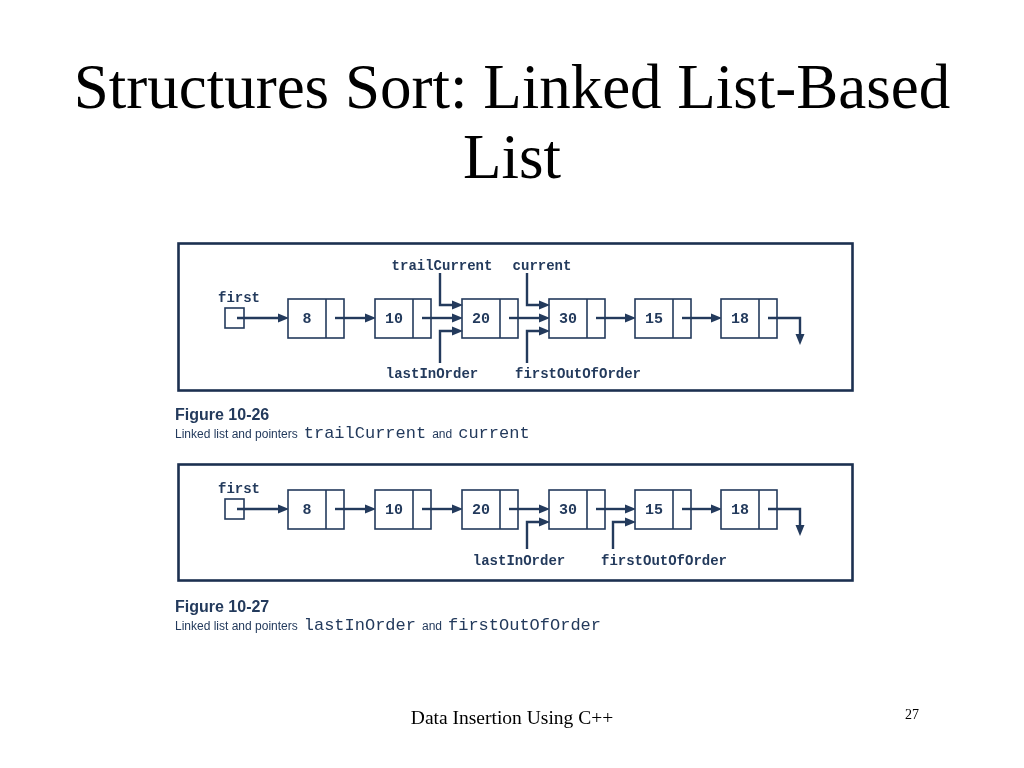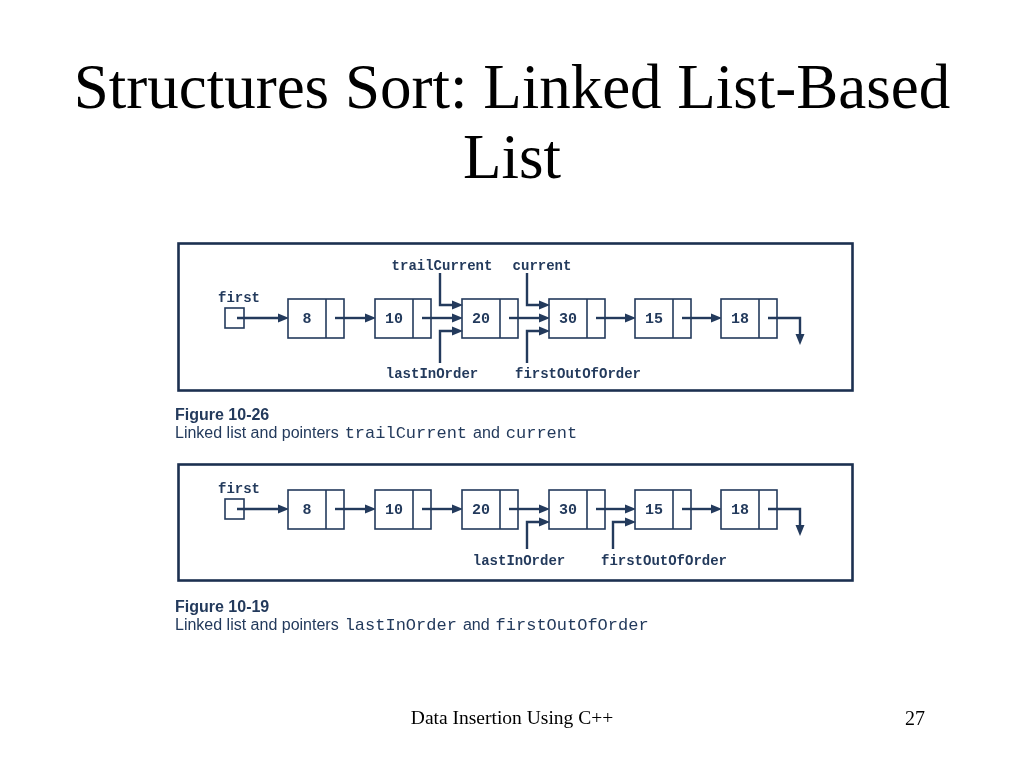--- a/index.html
+++ b/index.html
@@ -8,26 +8,26 @@
   .slide-title{
     position:absolute;top:52px;left:0;right:0;margin:0 auto;max-width:940px;
     text-align:center;font-family:"Liberation Serif",serif;font-weight:400;
     font-size:63px;line-height:70px;color:#000;letter-spacing:0px;
   }
   .figure-frame{position:absolute;left:177px;}
   .caption{position:absolute;left:175px;display:flex;align-items:baseline;white-space:nowrap;
            color:#233a5c;flex-direction:column;}
   .cap-label{font-size:16px;font-weight:700;margin-right:25px;}
   .cap-body{display:flex;align-items:baseline;gap:6px;}
-  .cap-text{font-size:16px;font-weight:400;}
+  .cap-text{font-size:12px;font-weight:400;}
   .cap-code{font-family:"Liberation Mono","DejaVu Sans Mono",monospace;font-size:17px;font-weight:500;}
   .footer{position:absolute;top:707px;left:0;right:0;text-align:center;
           font-family:"Liberation Serif",serif;font-size:19.5px;color:#000;}
   .page-number{position:absolute;top:707px;left:905px;text-align:right;
-          font-family:"Liberation Serif",serif;font-size:20px;color:#000;}
+          font-family:"Liberation Serif",serif;font-size:14px;color:#000;}
   svg text{font-family:"Liberation Mono","DejaVu Sans Mono",monospace;fill:#233a5c;}
 </style>
 </head>
 <body>
 
 <div class="slide-title">Structures Sort: Linked List-Based List</div>
 
 <div id="figure-svg-0" class="figure-frame" style="top:242px;"><svg width="677" height="150" viewBox="0 0 677 150">
       <rect x="1.5" y="1.5" width="674" height="147" fill="#ffffff" stroke="#1c3050" stroke-width="2.6"></rect>
       <text x="62" y="60" font-size="14" font-weight="700" text-anchor="middle">first</text>
@@ -126,21 +126,21 @@
       <polygon points="623,73 618.5,62 627.5,62" fill="#233a5c"></polygon>
       <text x="342" y="102" font-size="14" font-weight="700" text-anchor="middle">lastInOrder</text>
       <path d="M350 86 V59 H364" fill="none" stroke="#233a5c" stroke-width="2.4"></path>
       <polygon points="373,59 362,54.5 362,63.5" fill="#233a5c"></polygon>
       <text x="424" y="102" font-size="14" font-weight="700" text-anchor="start">firstOutOfOrder</text>
       <path d="M436 86 V59 H450" fill="none" stroke="#233a5c" stroke-width="2.4"></path>
       <polygon points="459,59 448,54.5 448,63.5" fill="#233a5c"></polygon>
     </svg></div>
 
 <div class="caption" style="top:598px;">
-  <span class="cap-label">Figure 10-19</span>
+  <span class="cap-label">Figure 10-27</span>
   <span class="cap-body">
     <span class="cap-text">Linked list and pointers</span>
     <span class="cap-code">lastInOrder</span>
     <span class="cap-text">and</span>
     <span class="cap-code">firstOutOfOrder</span>
   </span>
 </div>
 
 <div class="footer">Data Insertion Using C++</div>
 <div class="page-number">27</div>

